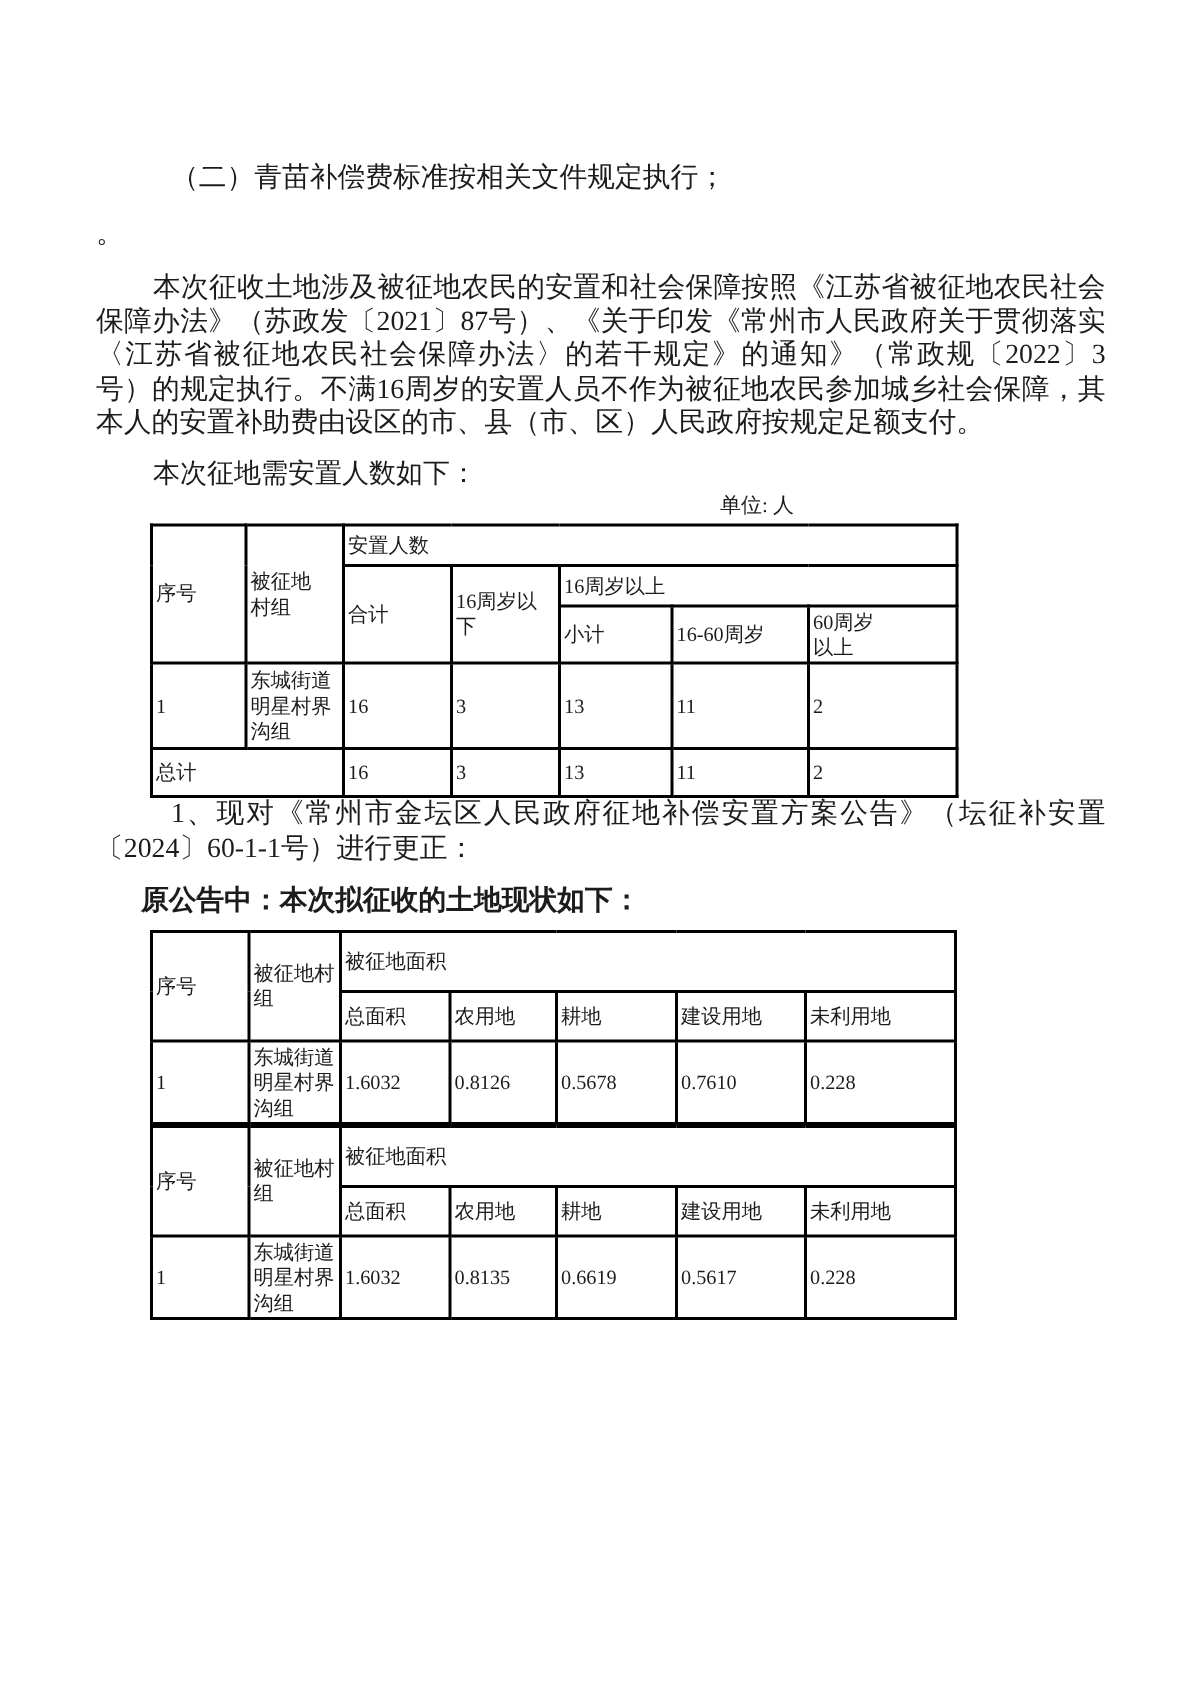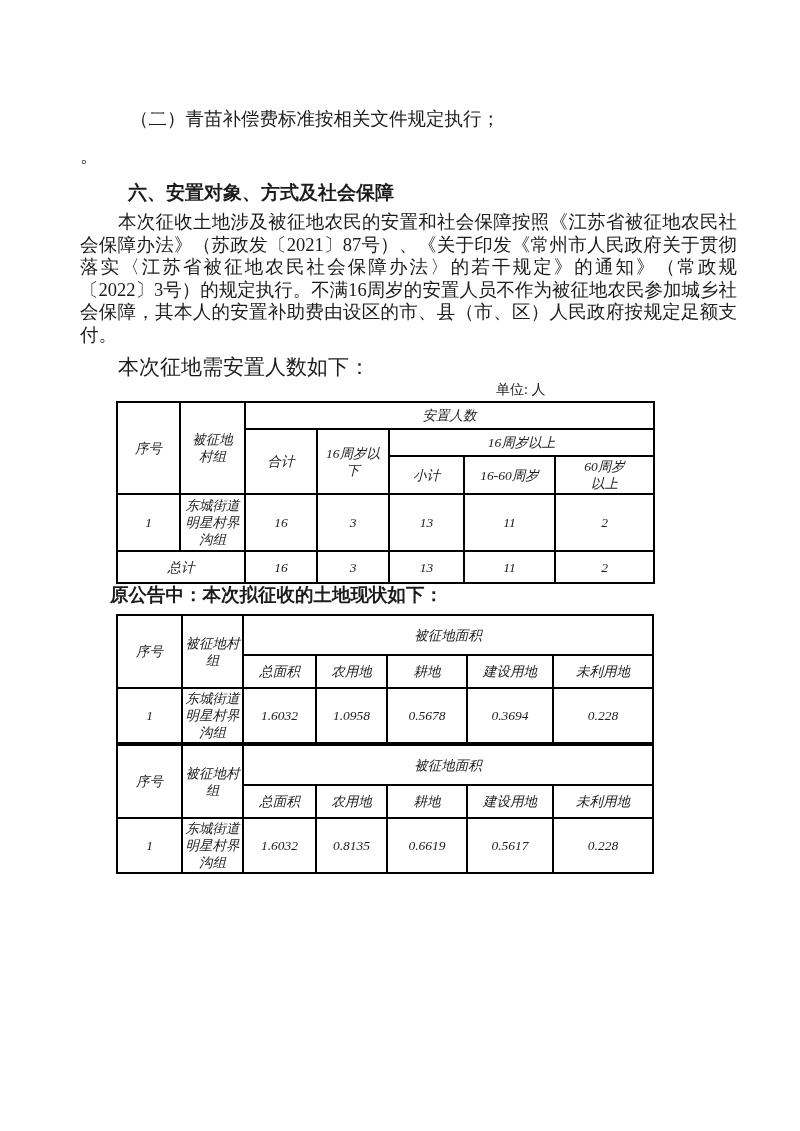--- a/index.html
+++ b/index.html
@@ -6,21 +6,21 @@
   body {
     width: 800px; height: 1131px;
     background: #ffffff;
     font-family: "Liberation Serif", "DejaVu Serif", serif;
     color: #1c1c1c;
     overflow: hidden;
   }
   .page {
     box-sizing: border-box;
     width: 800px; height: 807px;
-    padding: 108px 63px 20px 80px;
+    padding: 108px 63px 20px 64px;
   }
   .clause {
     font-size: 18.5px; line-height: 23px;
     text-align: justify;
     text-indent: 50px;
     margin: 0;
   }
   .clause.first { margin-bottom: 13px; }
   .period-line {
     font-size: 18.5px; line-height: 25px;
@@ -34,21 +34,21 @@
     padding-left: 48px;
   }
   h2.sec7 { margin: 9px 0 12px 0; }
   .body-para {
     font-size: 18.5px; line-height: 22.5px;
     text-align: justify;
     text-indent: 38px;
     margin: 0 0 10px 0;
   }
   .intro-line {
-    font-size: 21px; line-height: 23px;
+    font-size: 18px; line-height: 23px;
     text-indent: 38px;
     margin: 0;
   }
   .item-para {
     font-size: 18.5px; line-height: 23px;
     text-align: justify;
     text-indent: 50px;
     margin: 0 0 12px 0;
   }
   .label-line {
@@ -62,49 +62,47 @@
     font-size: 14px; line-height: 18px;
     margin: 2px 0 2px 416px;
   }
   table.doc-table {
     border-collapse: collapse;
     table-layout: fixed;
     margin-left: 36px;
   }
   table.doc-table td {
     border: 2px solid #000000;
-    text-align: center;
+    text-align: left;
     vertical-align: middle;
     padding: 1px 2px;
     font-size: 13.5px;
     line-height: 17px;
     white-space: pre-line;
     overflow: hidden;
-    font-style: italic;
   }
   table.t1 { width: 537px; margin-bottom: 0; }
   table.t1 tr.hr1 { height: 27px; }
   table.t1 tr.hr2 { height: 27px; }
   table.t1 tr.hr3 { height: 36px; }
   table.t1 tr.datar { height: 57px; }
   table.t1 tr.totalr { height: 32px; }
   table.land { width: 536px; }
   table.land tr.hr1 { height: 40px; }
   table.land tr.hr2 { height: 33px; }
   table.land tr.datar { height: 52px; }
 </style>
 </head>
 <body>
 
 <div class="page">
 
   <p class="clause first">（二）青苗补偿费标准按相关文件规定执行；</p>
   <p class="period-line">。</p>
 
-  <h2 class="doc-heading">六、安置对象、方式及社会保障</h2>
   <p class="body-para">本次征收土地涉及被征地农民的安置和社会保障按照《江苏省被征地农民社会保障办法》（苏政发〔2021〕87号）、《关于印发《常州市人民政府关于贯彻落实〈江苏省被征地农民社会保障办法〉的若干规定》的通知》（常政规〔2022〕3号）的规定执行。不满16周岁的安置人员不作为被征地农民参加城乡社会保障，其本人的安置补助费由设区的市、县（市、区）人民政府按规定足额支付。</p>
   <p class="intro-line">本次征地需安置人数如下：</p>
 
   <div class="unit-note">单位: 人</div>
 
   <table class="doc-table t1">
     <colgroup>
       <col style="width:63px">
         <col style="width:65px">
         <col style="width:72px">
@@ -147,20 +145,21 @@
       <td colspan="2">总计</td>
       <td>16</td>
       <td>3</td>
       <td>13</td>
       <td>11</td>
       <td>2</td>
     </tr>
   </tbody>
     </table>
 
+  <p class="item-para">1、现对《常州市金坛区人民政府征地补偿安置方案公告》（坛征补安置〔2024〕60-1-1号）进行更正：</p>
   <p class="label-line">原公告中：本次拟征收的土地现状如下：</p>
 
   <table class="doc-table land">
     <colgroup>
       <col style="width:65px">
         <col style="width:61px">
         <col style="width:73px">
       <col style="width:71px">
         <col style="width:80px">
         <col style="width:86px">
@@ -179,23 +178,23 @@
       <td>耕地</td>
       <td>建设用地</td>
       <td>未利用地</td>
     </tr>
     <tr class="datar">
       <td>1</td>
       <td>东城街道
 明星村界
 沟组</td>
       <td>1.6032</td>
-      <td>1.0958</td>
+      <td>0.8126</td>
       <td>0.5678</td>
-      <td>0.3694</td>
+      <td>0.7610</td>
       <td>0.228</td>
     </tr>
   </tbody>
     </table>
 
 
   <table class="doc-table land">
     <colgroup>
       <col style="width:65px">
         <col style="width:61px">

